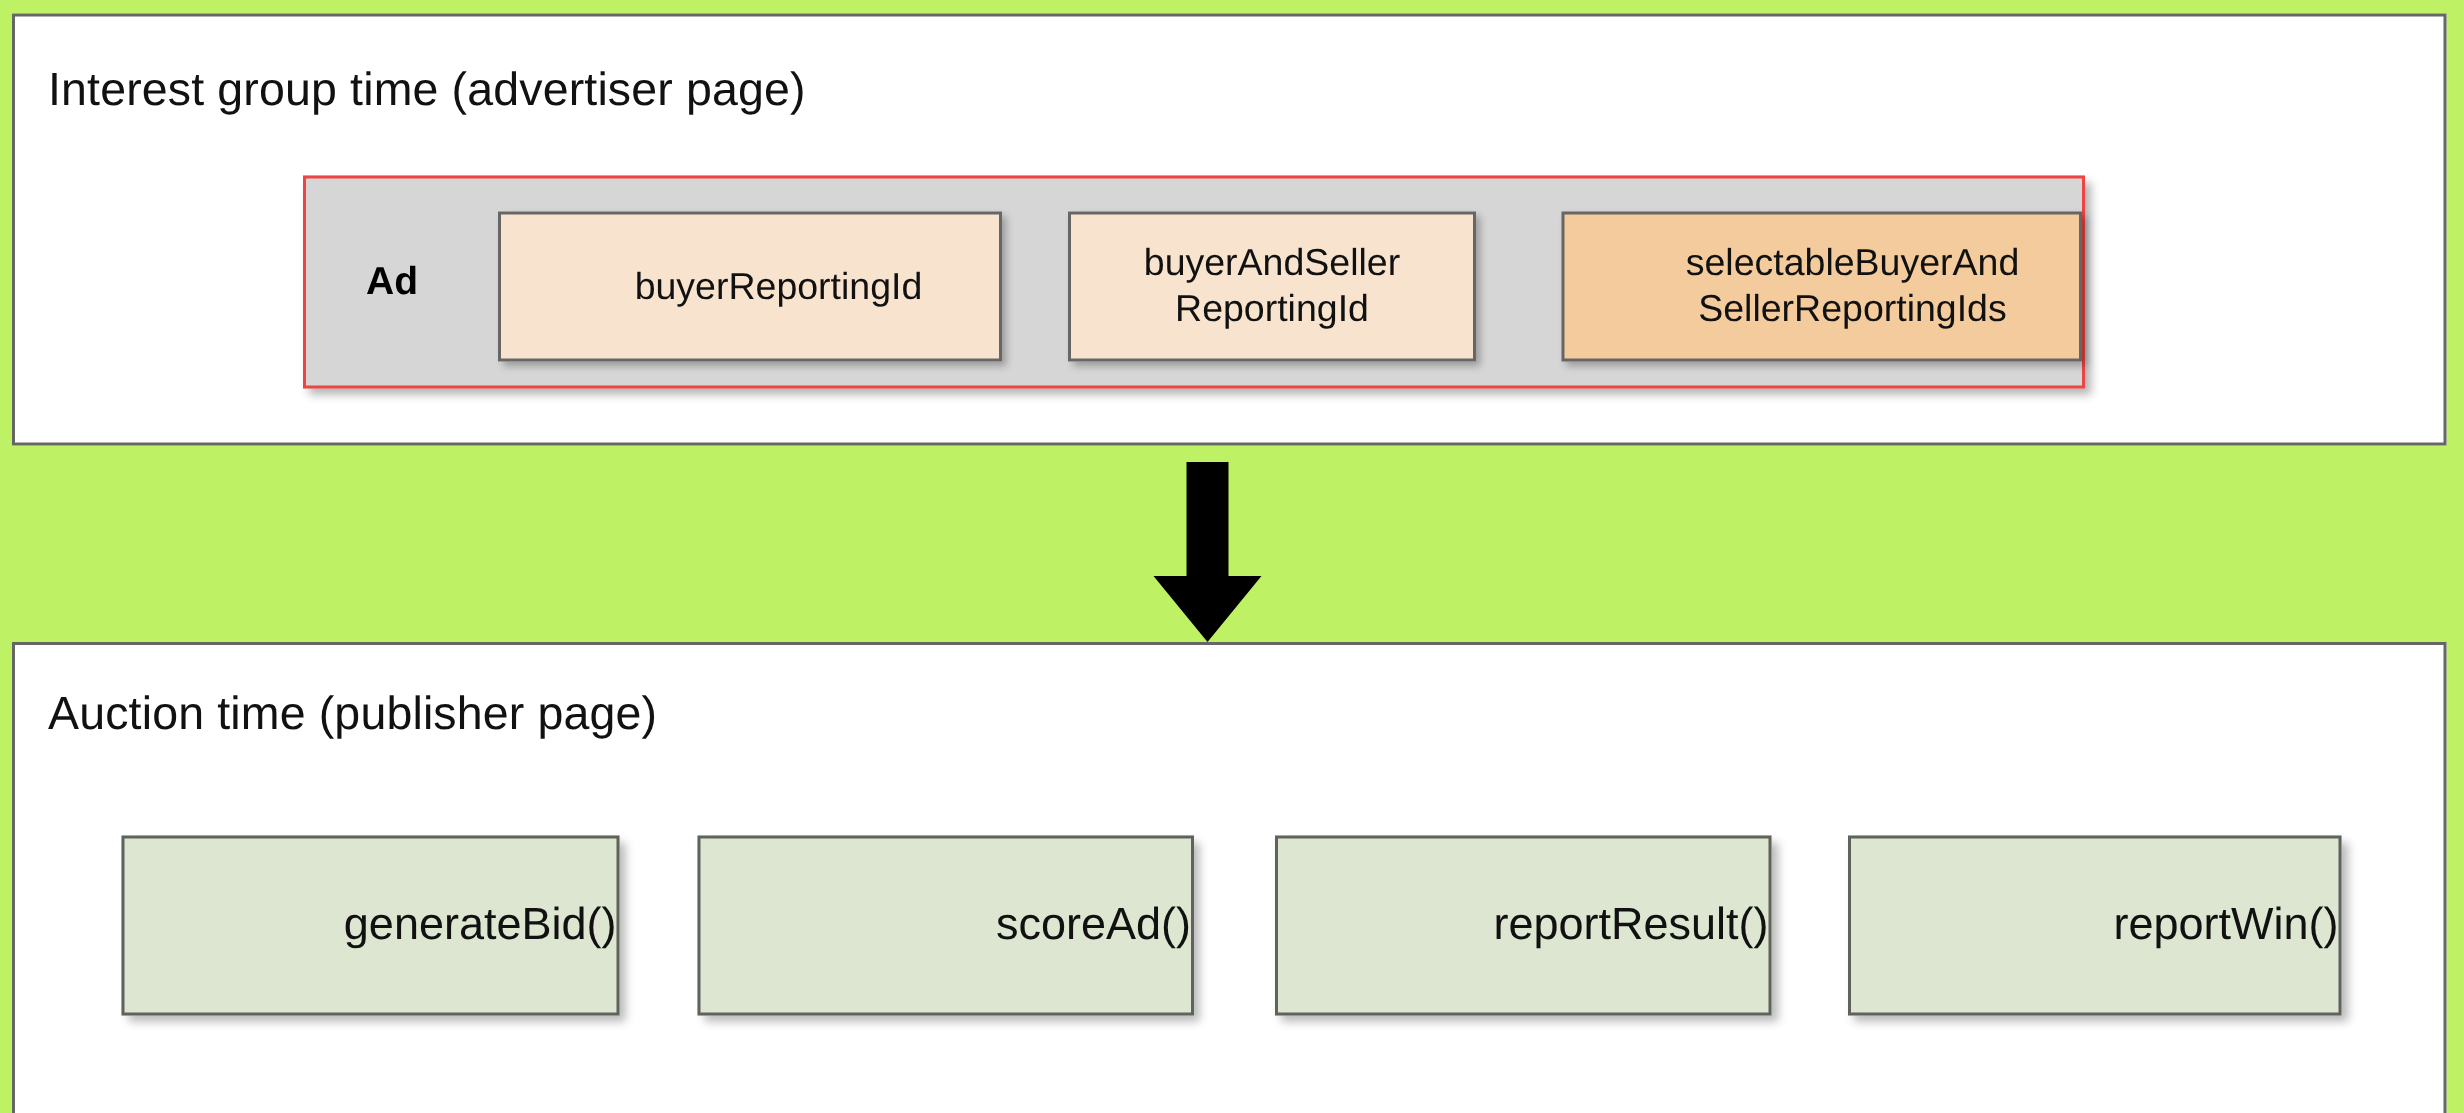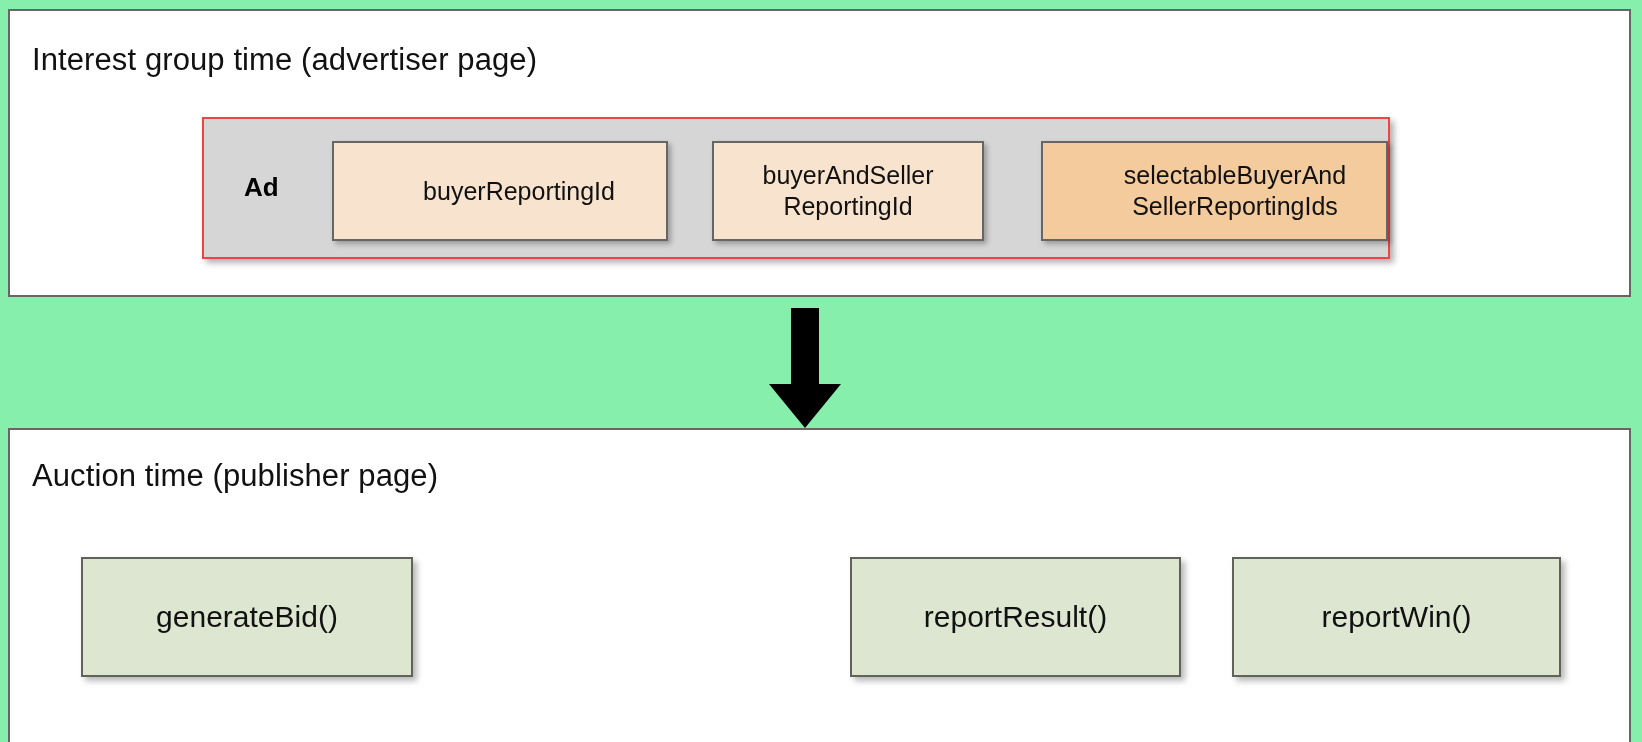--- a/index.html
+++ b/index.html
@@ -8,21 +8,21 @@
     background: #ffffff;
   }
   body {
     font-family: "Liberation Sans", sans-serif;
     -webkit-font-smoothing: antialiased;
   }
   #canvas {
     position: relative;
     width: 1642px;
     height: 742px;
-    background: #86efac;
+    background: #bef264;
     overflow: hidden;
   }
 
   
   .panel {
     position: absolute;
     background: #ffffff;
     border: 2px solid #666666;
     box-sizing: border-box;
   }
@@ -107,21 +107,21 @@
   .fnbox {
     position: absolute;
     top: 557px;
     height: 120px;
     background: #dce6d0;
     border: 2px solid #5f635b;
     box-sizing: border-box;
     box-shadow: 4px 4px 6px rgba(0,0,0,0.28);
     display: flex;
     align-items: center;
-    justify-content: center;
+    justify-content: flex-end;
     font-size: 30px;
     color: #111111;
     white-space: nowrap;
   }
   #fnbox-0 { left: 81px;   width: 332px; }
   #fnbox-1 { left: 465px;  width: 331px; }
   #fnbox-2 { left: 850px;  width: 331px; }
   #fnbox-3 { left: 1232px; width: 329px; }
 </style>
 </head>
@@ -159,20 +159,23 @@
     <polygon points="36,0 64,0 64,76 86,76 50,120 14,76 36,76" fill="#000000"></polygon>
   </svg>
 
   <div class="panel" id="panel-publisher">
     <div class="panel-title">Auction time (publisher page)</div>
   </div>
 
   <div class="fnbox" id="fnbox-0">
     <span>generateBid()</span>
   </div>
+  <div class="fnbox" id="fnbox-1">
+    <span>scoreAd()</span>
+  </div>
   <div class="fnbox" id="fnbox-3">
     <span>reportWin()</span>
   </div>
   <div class="fnbox" id="fnbox-2">
     <span>reportResult()</span>
   </div>
 
 </div>
 
 </body></html>

